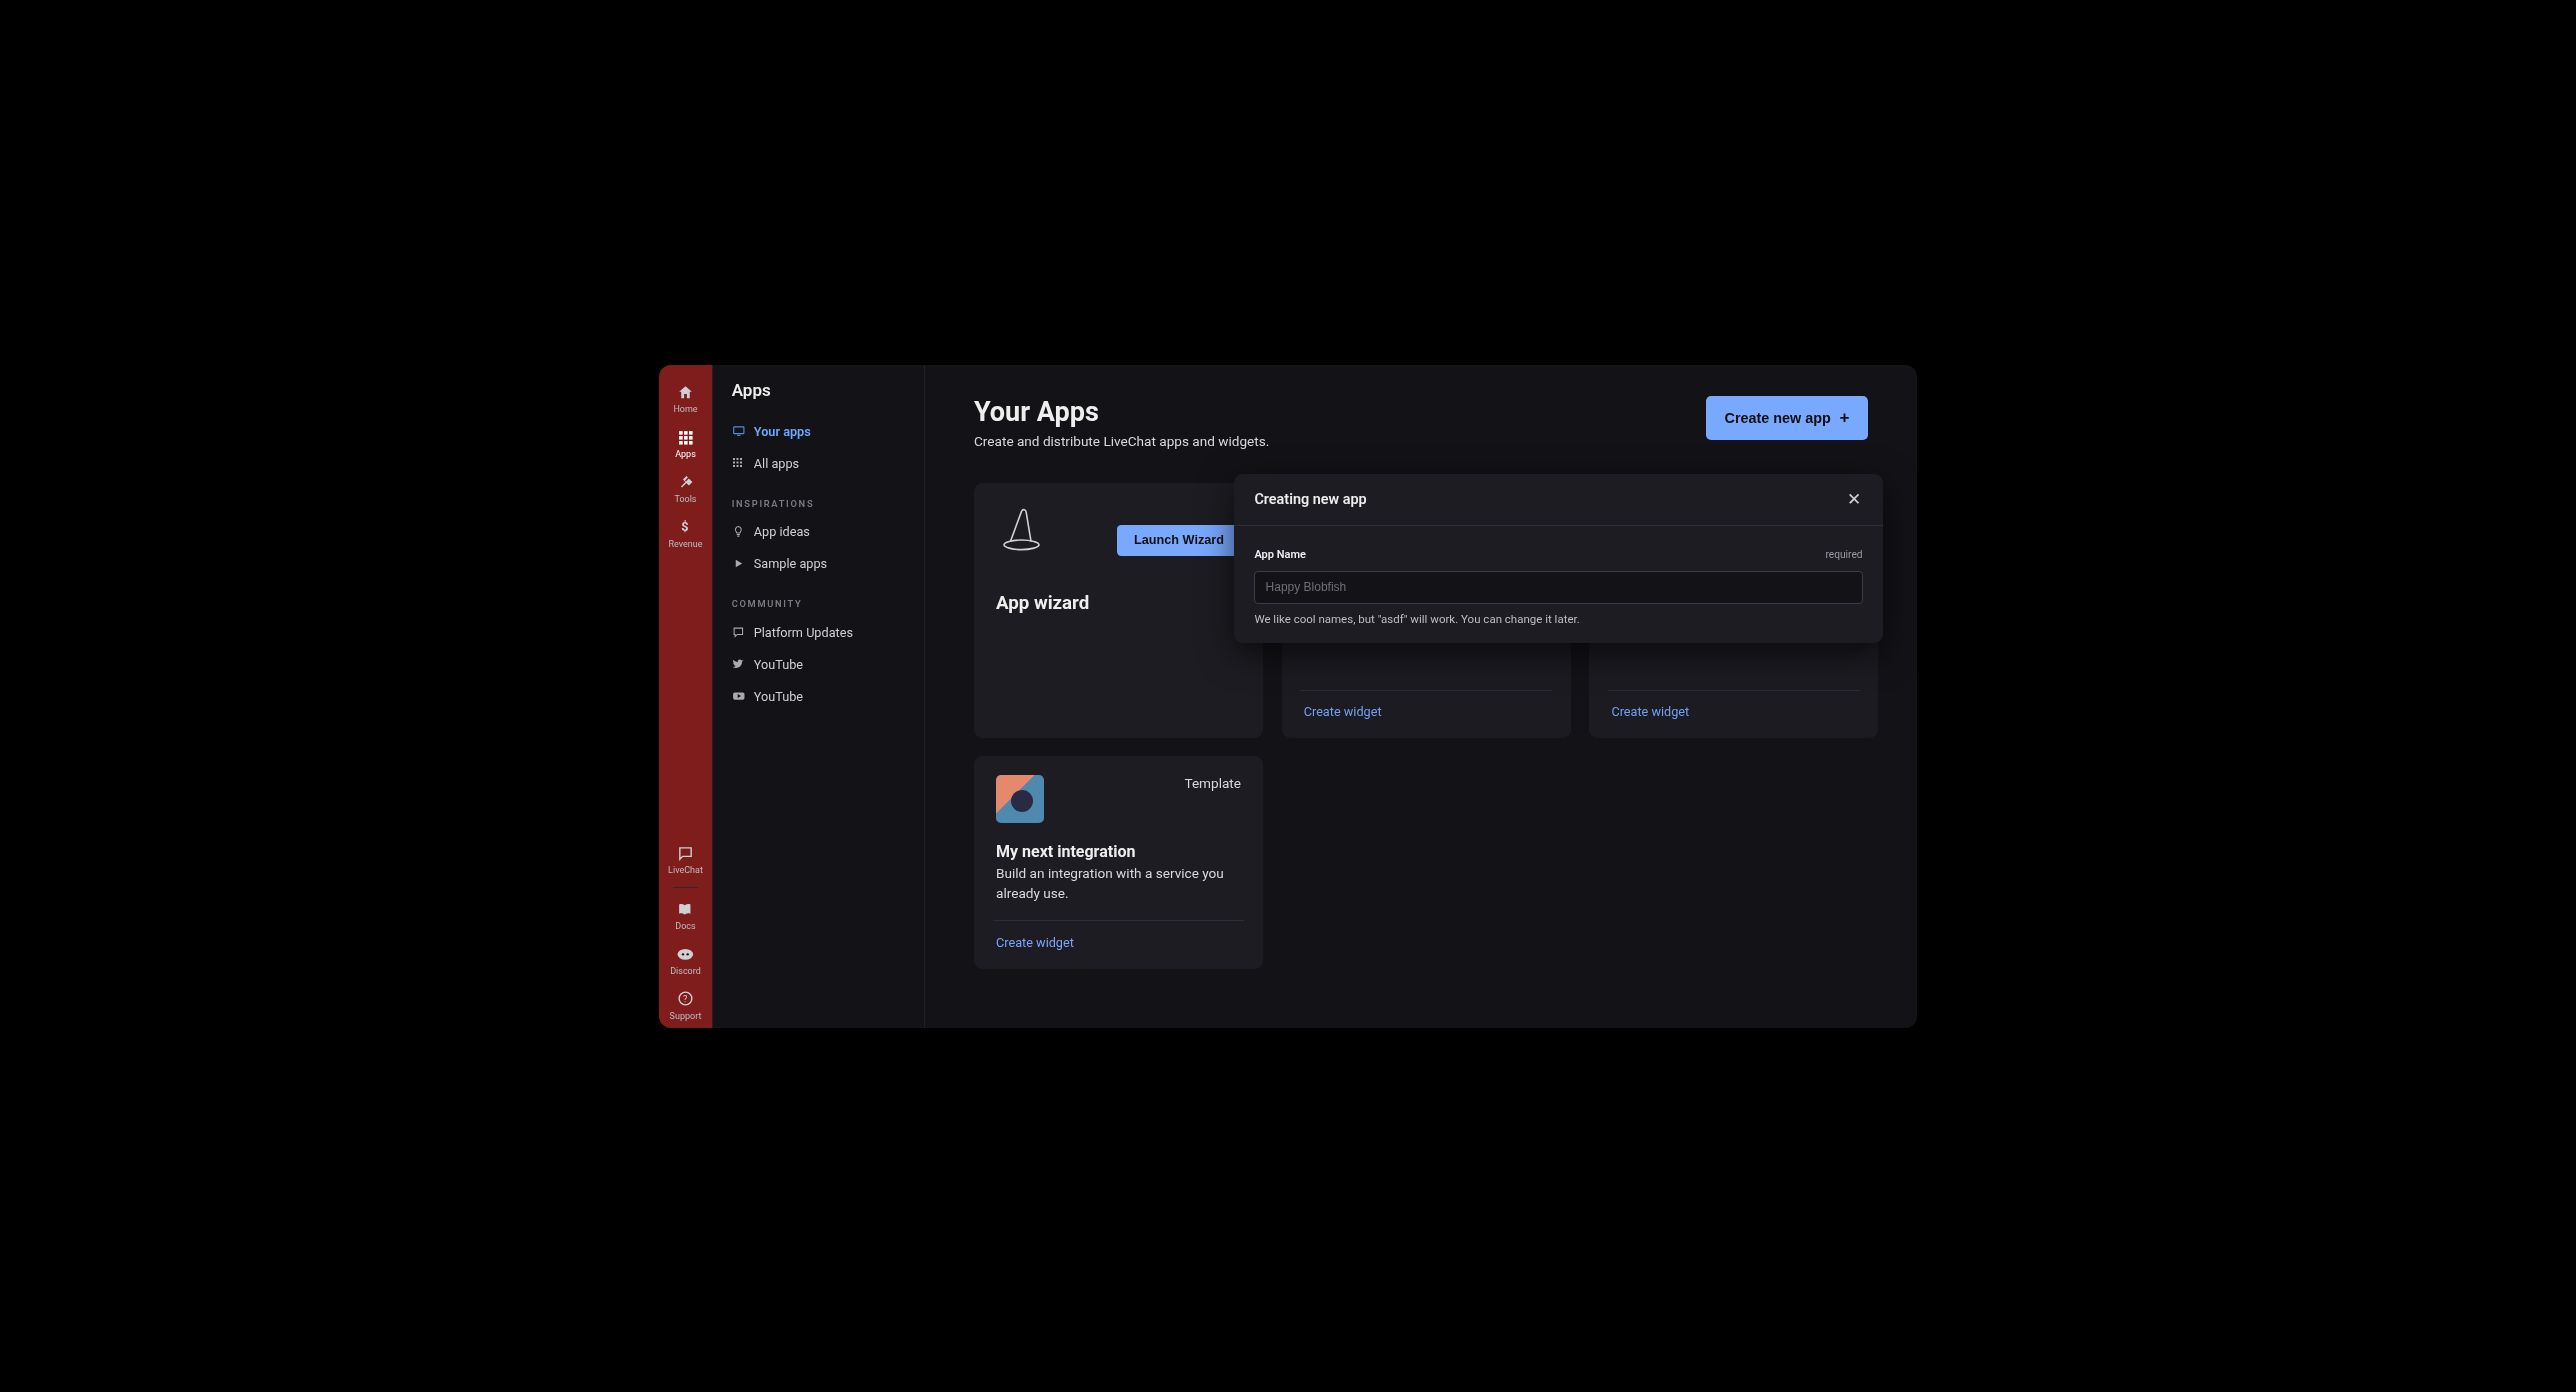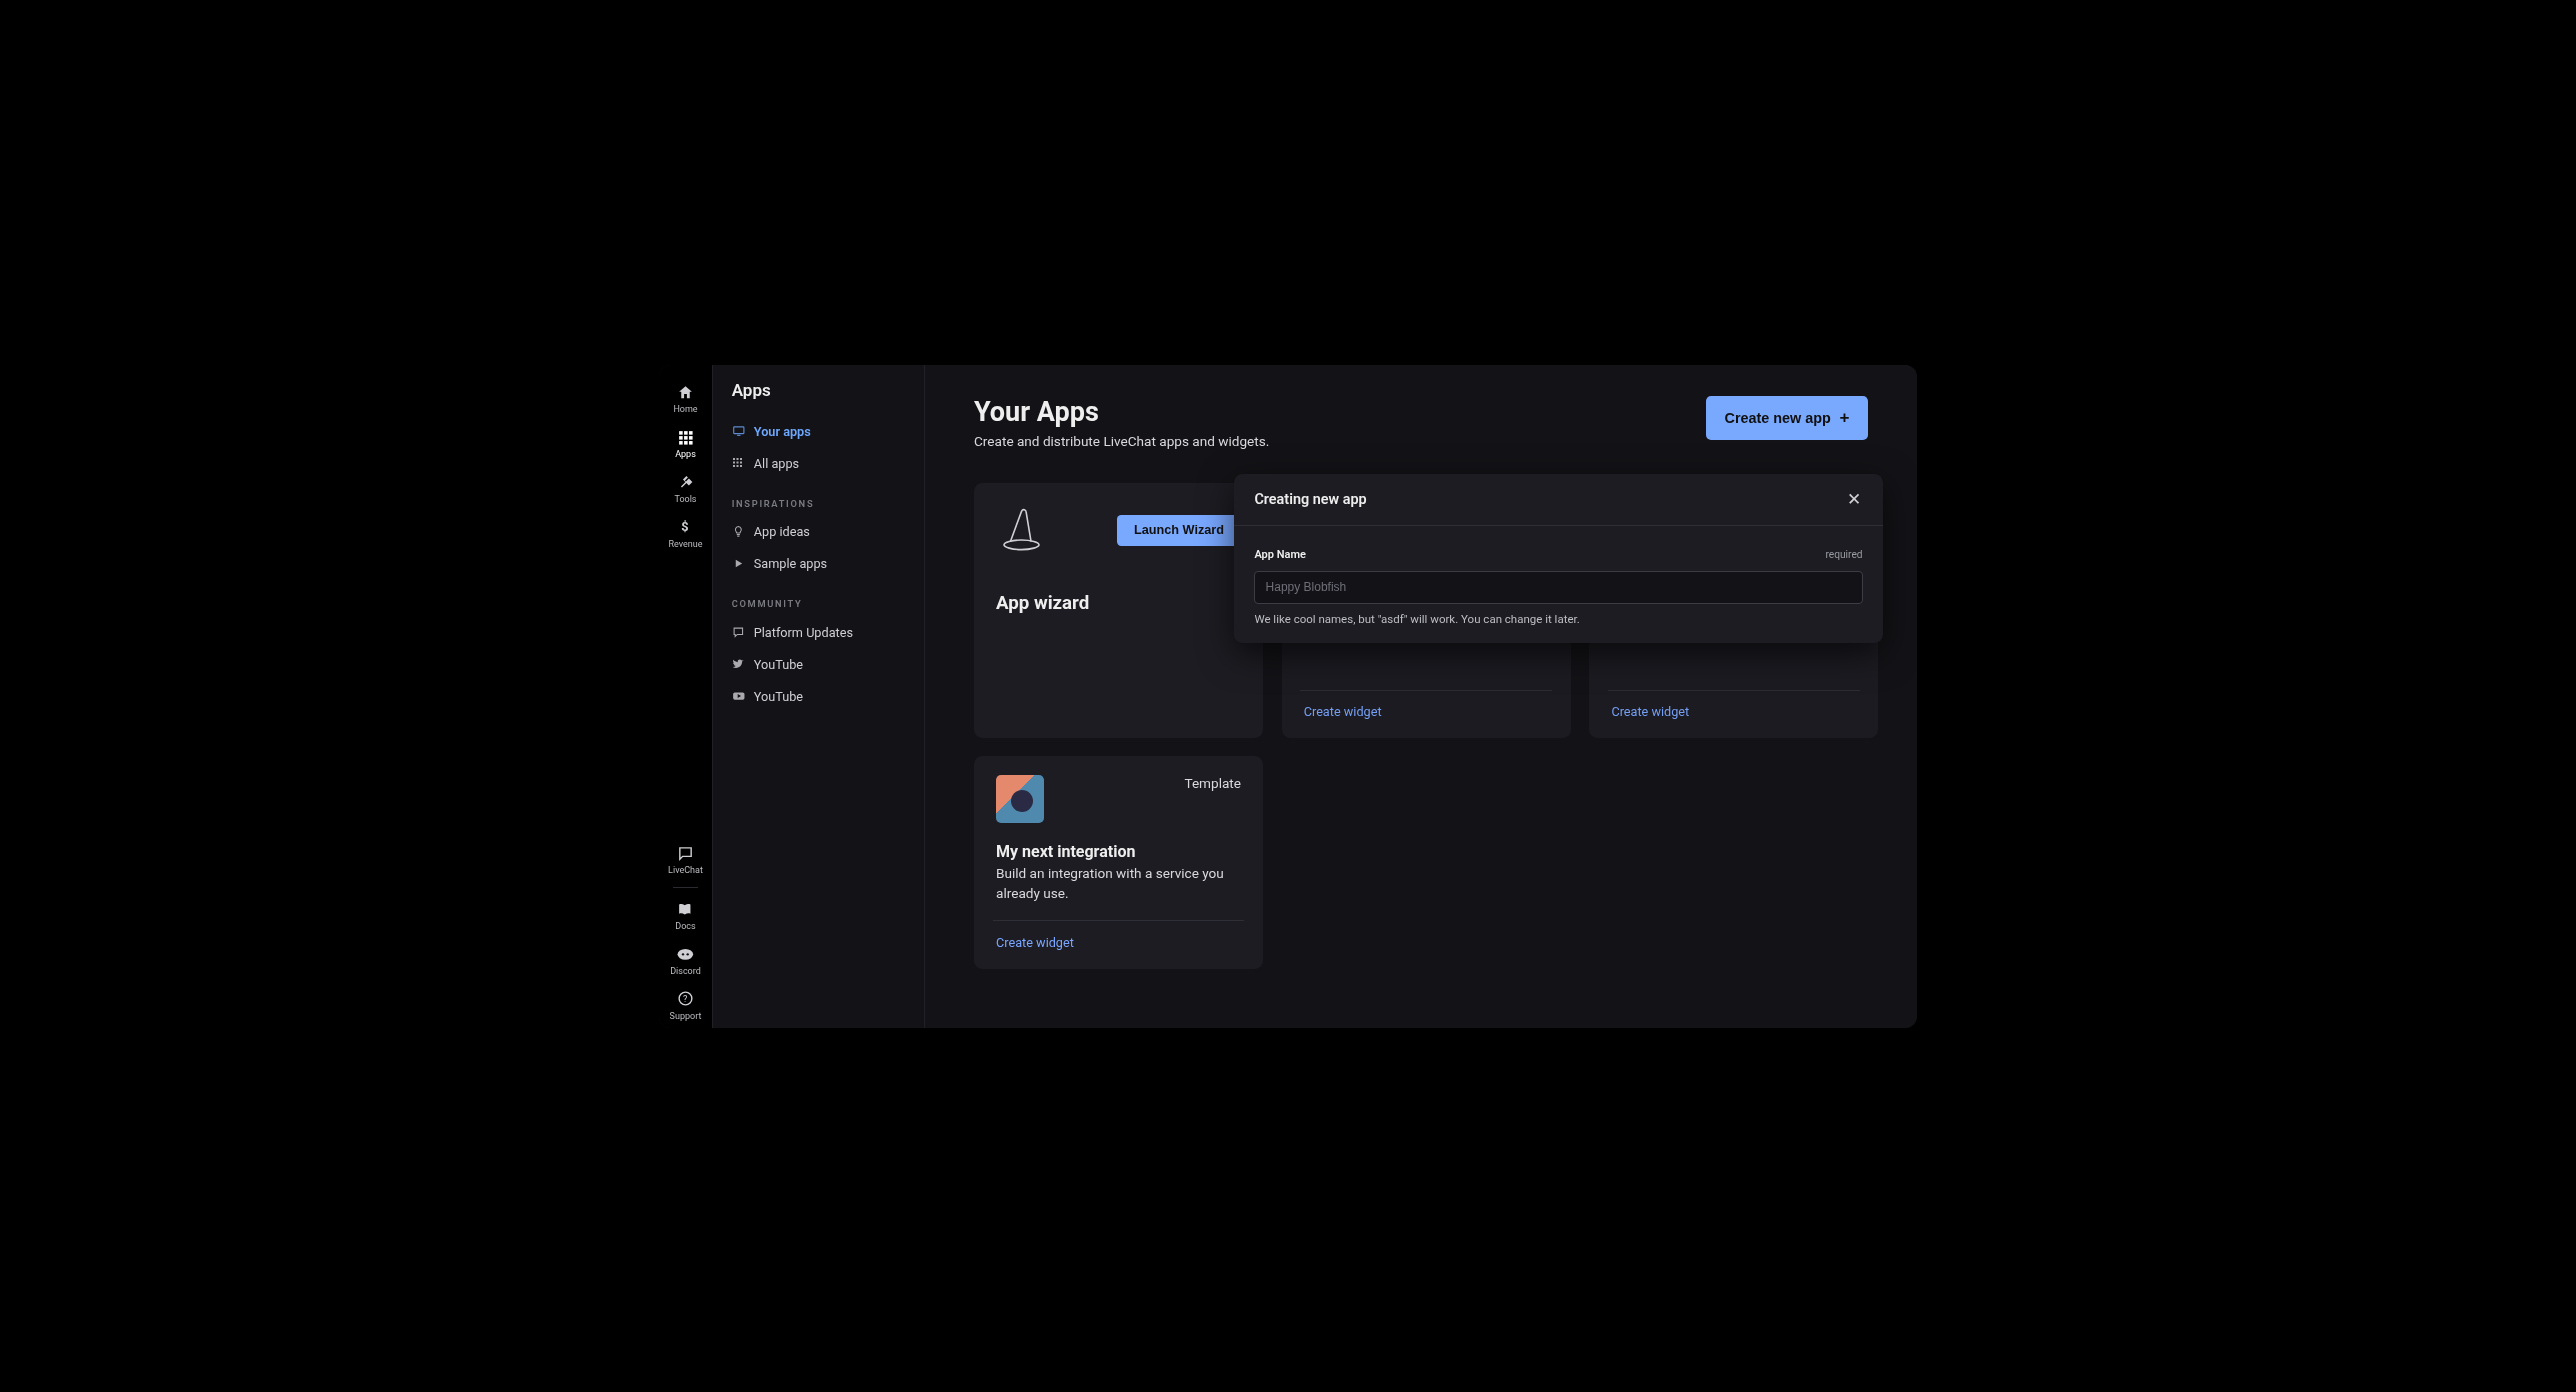--- a/index.html
+++ b/index.html
@@ -19,21 +19,21 @@
     background: #131317;
     border-radius: 12px;
     display: flex;
     overflow: hidden;
     position: relative;
     box-shadow: 0 0 34px rgba(0,0,0,0.8);
   }
   
   .icon-rail {
     width: 54px;
-    background: #000000;
+    background: #7f1d1d;
     display: flex;
     flex-direction: column;
     align-items: center;
     padding-top: 12px;
     border-right: 0.8px solid #202026;
   }
   .rail-item {
     width: 100%;
     display: flex;
     flex-direction: column;
@@ -123,21 +123,21 @@
     background: #1c1c22;
     border-radius: 8.5px;
     padding: 22px;
     display:flex;
     flex-direction:column;
   }
   .wizard-card { min-height: 255px; }
   .wizard-top {
     display:flex;
     justify-content:space-between;
-    align-items:center;
+    align-items:flex-end;
     margin-bottom: 36px;
   }
   .wizard-hat {
     width:51px; height:51px;
     display:flex; align-items:center; justify-content:center;
   }
   .launch-btn {
     background:#79a8ff;
     color:#111;
     border:none;

